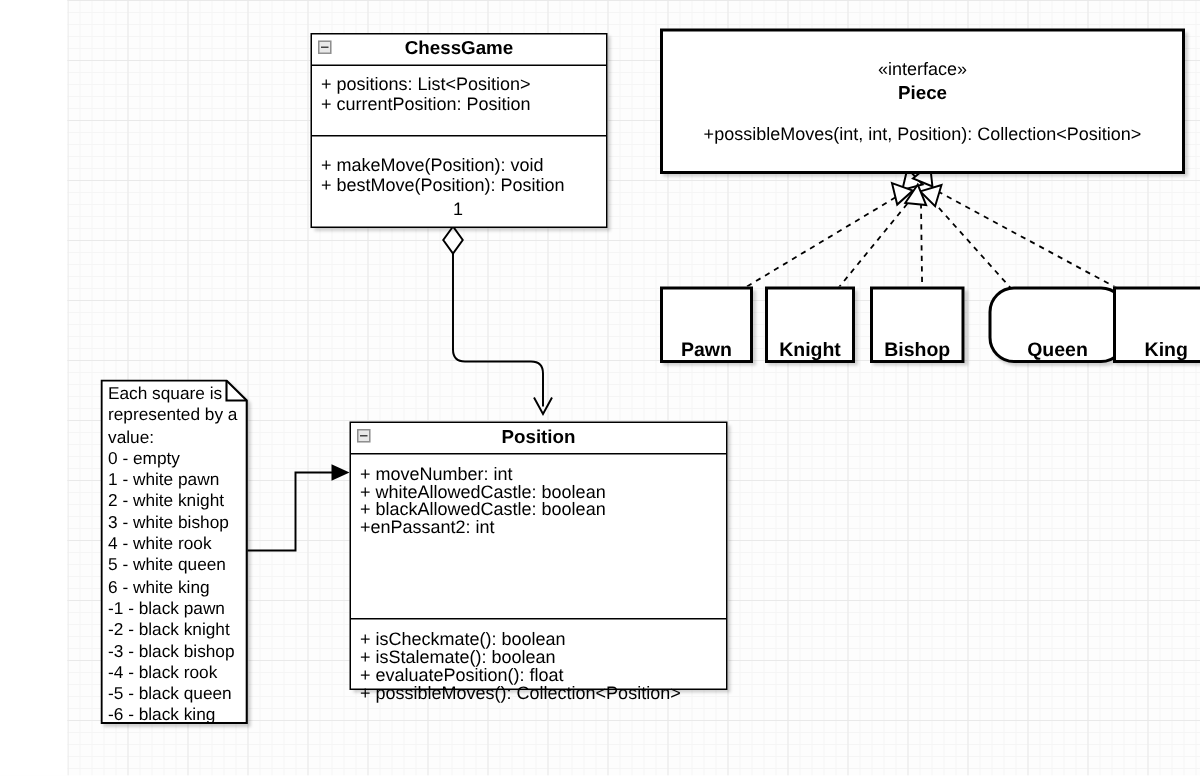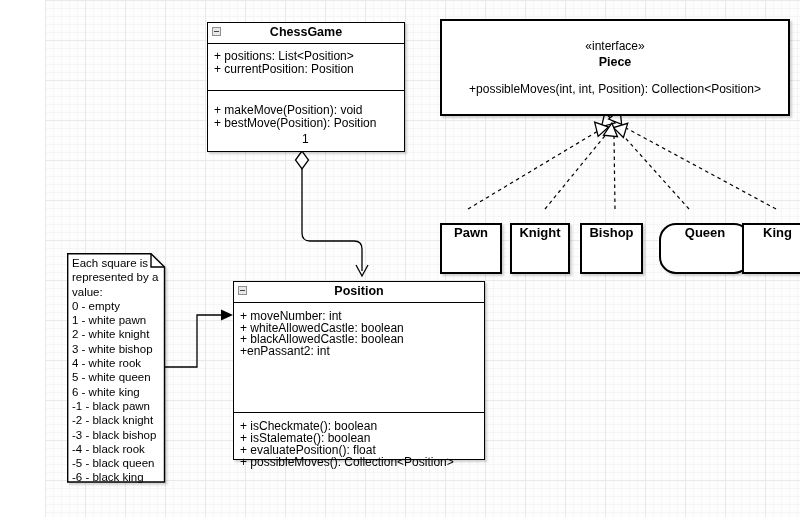--- a/index.html
+++ b/index.html
@@ -42,22 +42,22 @@
   #chessgame{left:162px;top:22px;width:198px;height:130px;}
   #positionbox{left:188px;top:281px;width:252px;height:179px;}
   #piecebox{
     left:395px;top:19px;width:350px;height:97px;border-width:2px;
     text-align:center;
   }
   #piecebox .stereotype{margin-top:17px;font-size:12px;line-height:16px;}
   #piecebox .iface-name{font-weight:bold;font-size:12.5px;line-height:16px;}
   #piecebox .iface-op{margin-top:12px;font-size:12px;line-height:14px;}
   .subclass{
-    position:absolute;top:223px;height:51px;background:#fff;border:2px solid #000;
-    box-sizing:border-box;display:flex;align-items:flex-start;justify-content:center;
+    position:absolute;top:191px;height:51px;background:#fff;border:2px solid #000;
+    box-sizing:border-box;display:flex;align-items:flex-end;justify-content:center;
     font-weight:bold;font-size:13px;box-shadow:2px 2px 2px rgba(0,0,0,0.18);
   }
   #sub-pawn{left:395px;width:62px;}
   #sub-knight{left:465px;width:60px;}
   #sub-bishop{left:535px;width:63px;}
   #sub-queen{left:614px;width:92px;border-radius:17px;}
   #sub-king{left:697px;width:71px;}
   #notebox{position:absolute;left:22px;top:253px;width:94px;height:230px;}
   #notebox svg{position:absolute;left:0;top:0;filter:drop-shadow(2px 2px 1px rgba(0,0,0,0.18));}
   #note-text{

